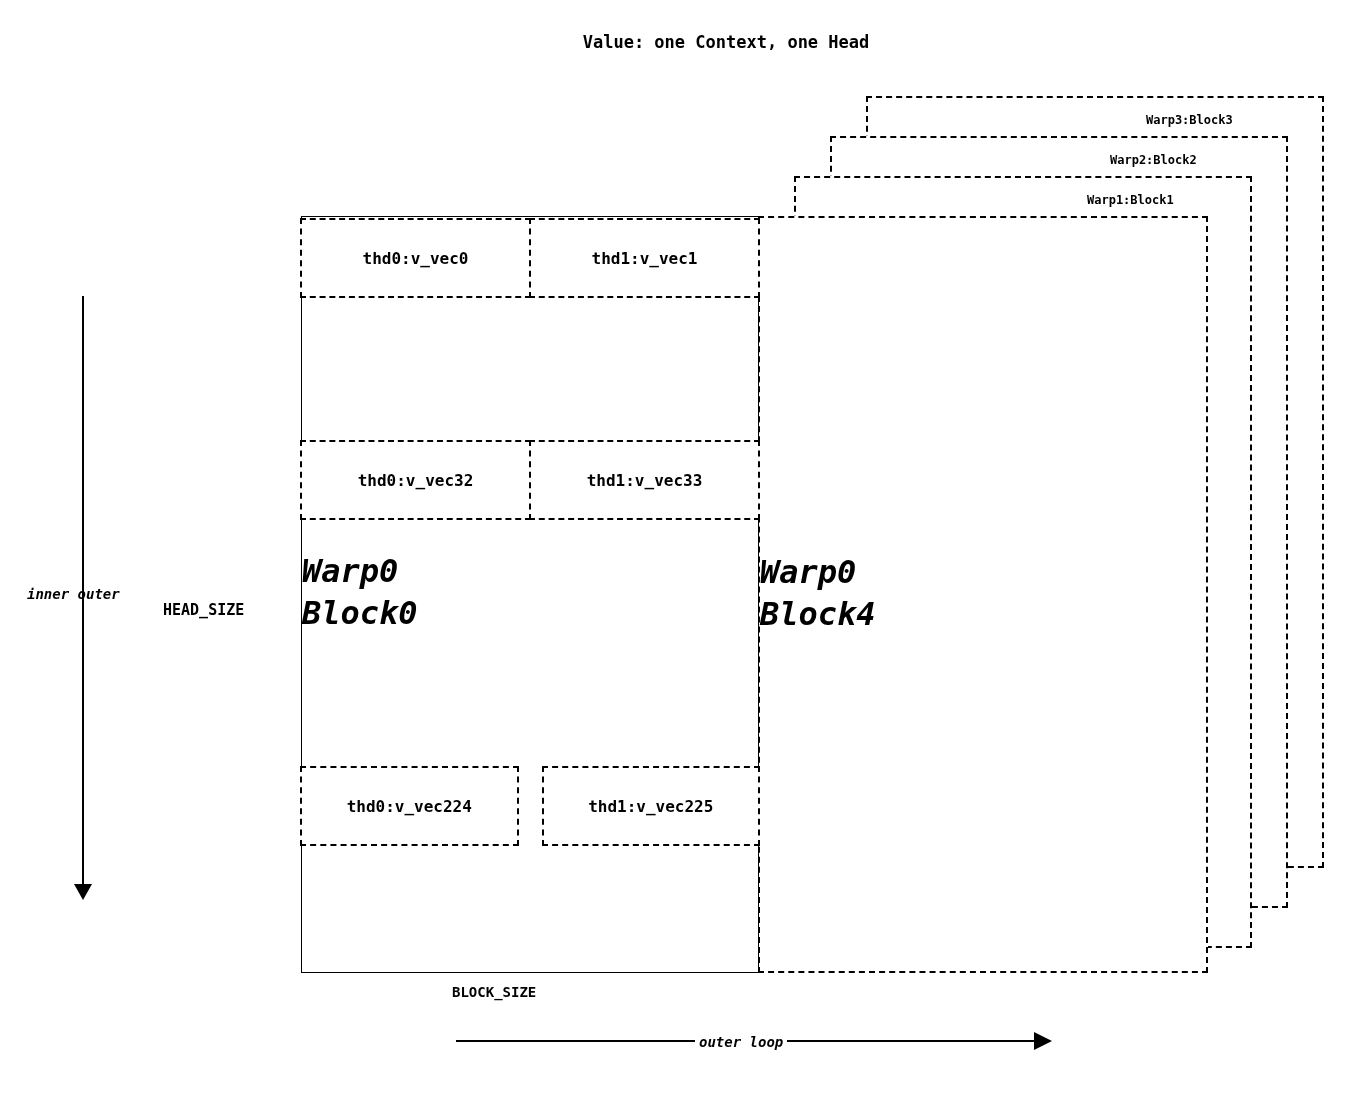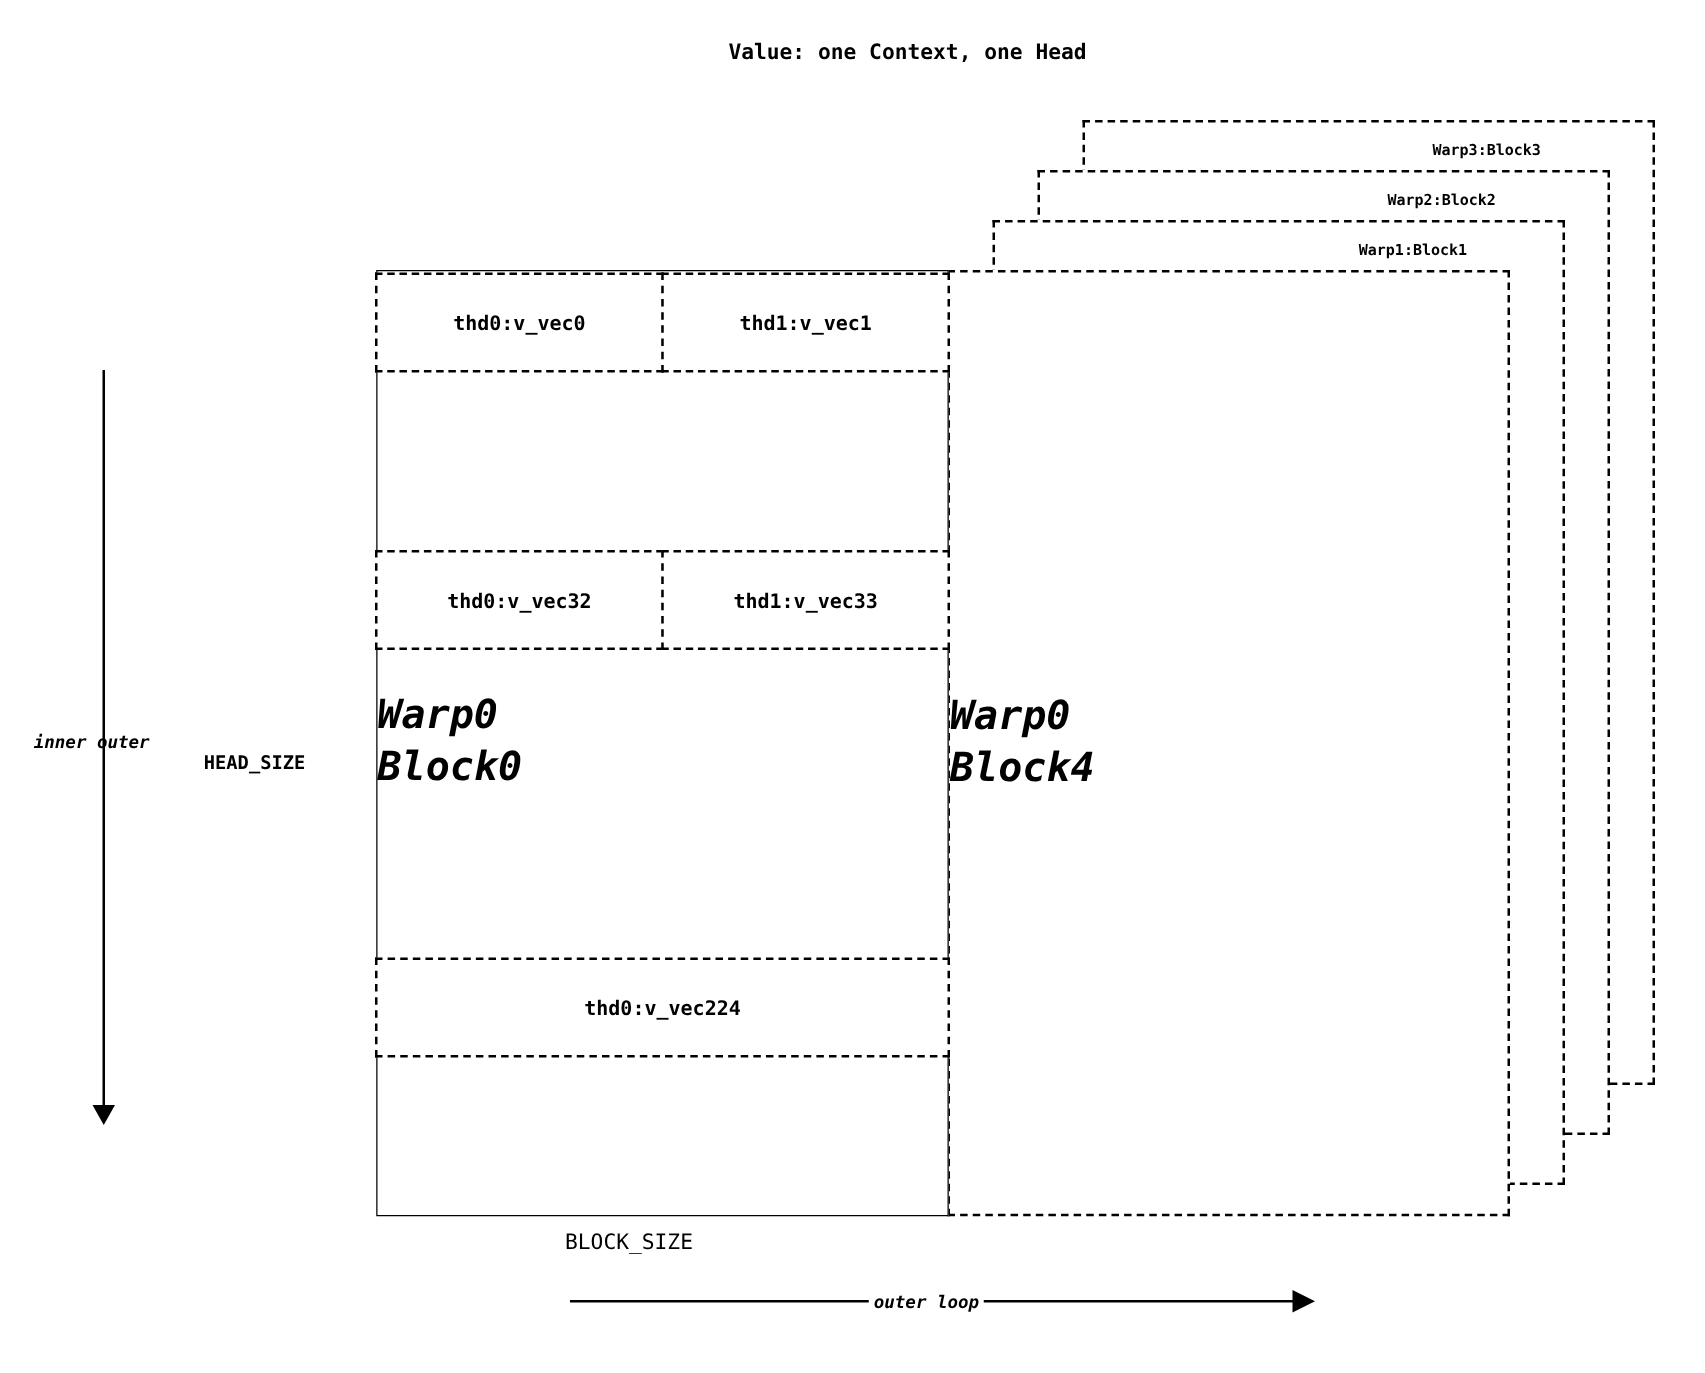--- a/index.html
+++ b/index.html
@@ -134,22 +134,22 @@
     top: 585px;
     font-size: 15px;
     font-weight: bold;
     white-space: nowrap;
     margin-top: 16px;
   }
   .block-size {
     position: absolute;
     left: 452px;
     top: 984px;
-    font-size: 17px;
-    font-weight: normal;
+    font-size: 14px;
+    font-weight: bold;
     white-space: nowrap;
   }
   .haxis {
     position: absolute;
     left: 456px;
     top: 1040px;
     width: 580px;
     height: 2px;
     background: #000000;
   }
@@ -207,20 +207,21 @@
     <div class="vec-cell">thd1:v_vec1</div>
   </div>
 
   <div class="vec-row" style="top:440px;">
     <div class="vec-cell">thd0:v_vec32</div>
     <div class="vec-cell">thd1:v_vec33</div>
   </div>
 
   <div class="vec-row" style="top:766px;gap:25px;">
     <div class="vec-cell">thd0:v_vec224</div>
+    <div class="vec-cell">thd1:v_vec225</div>
   </div>
 
   <div class="vaxis"></div>
   <div class="vaxis-head"></div>
   <div class="inner-loop">inner outer</div>
   <div class="head-size">HEAD_SIZE</div>
 
   <div class="block-size">BLOCK_SIZE</div>
   <div class="haxis"></div>
   <div class="haxis-head"></div>

